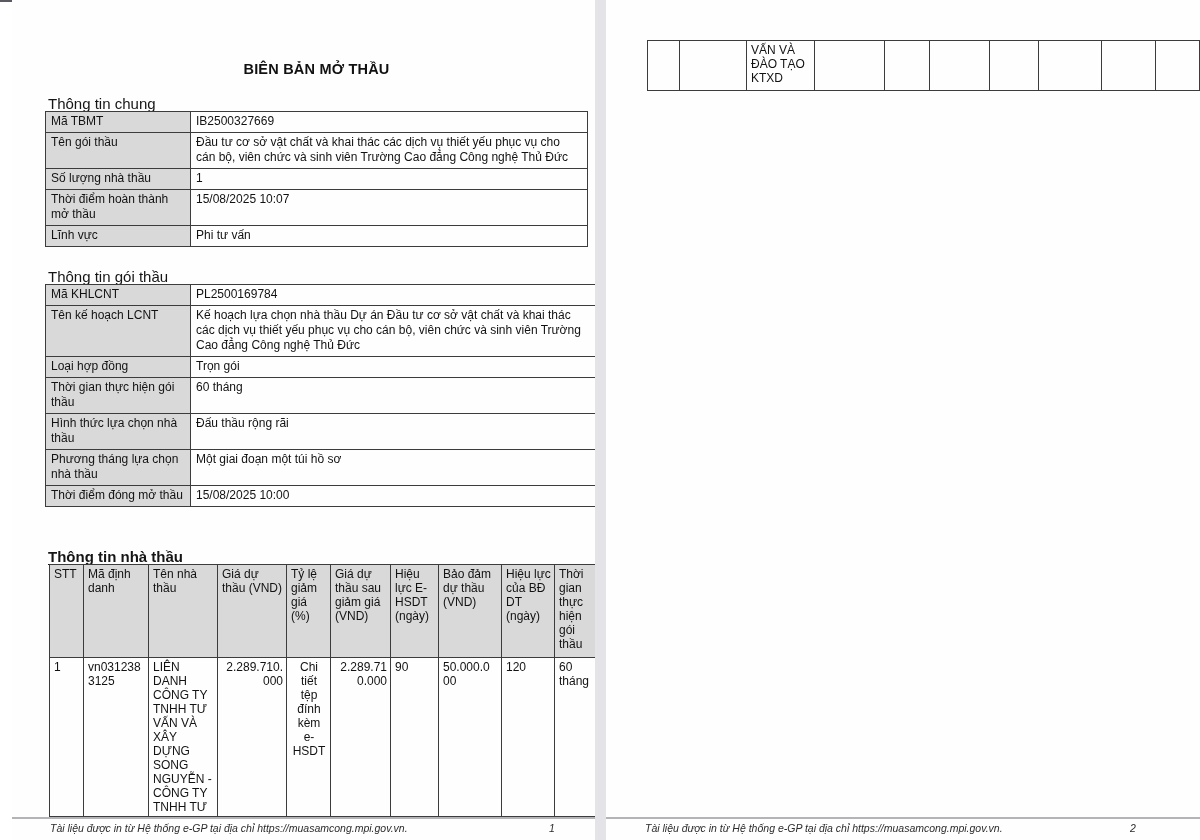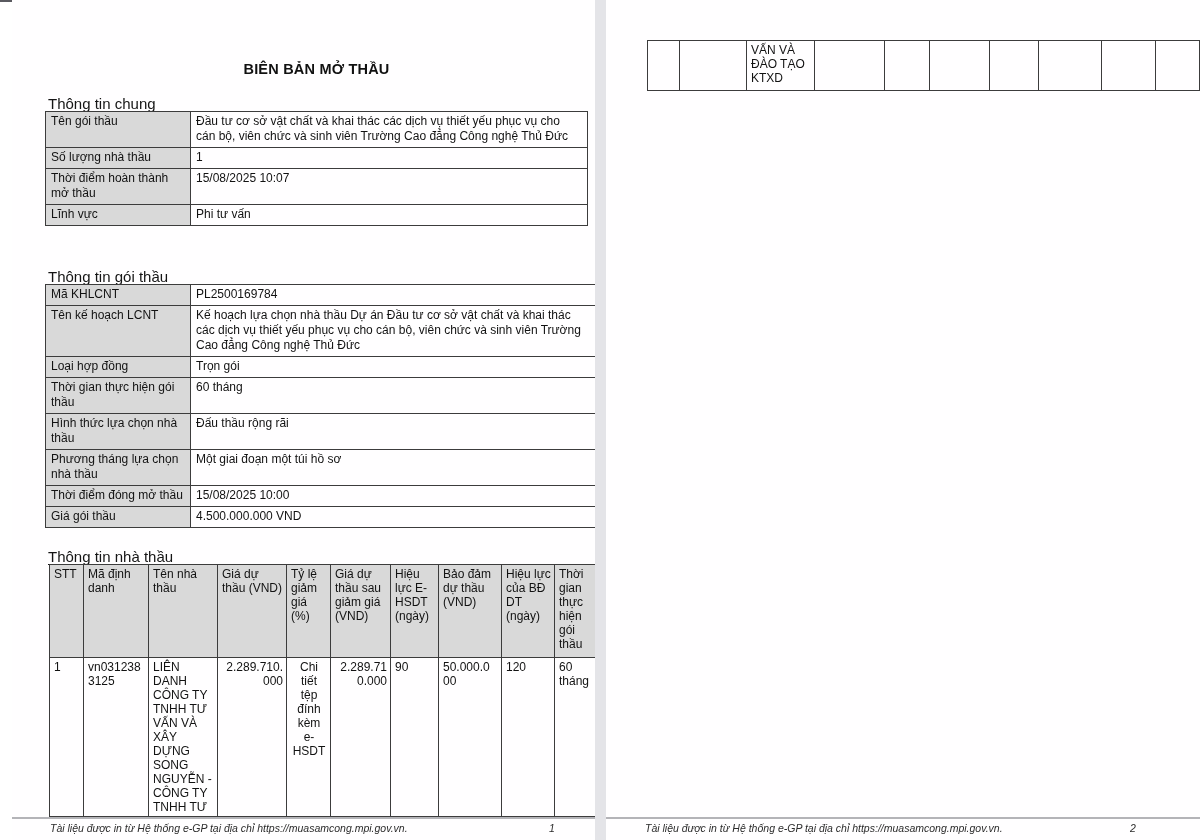--- a/index.html
+++ b/index.html
@@ -18,21 +18,21 @@
   .doc-title{
     position:absolute;left:33px;top:61px;width:543px;text-align:center;
     font-weight:bold;font-size:14.5px;letter-spacing:.2px;color:#111;
   }
   .section-heading{
     position:absolute;font-size:15px;color:#151515;
     text-decoration:underline;text-underline-offset:2px;
   }
   #heading-general{left:36px;top:95px;}
   #heading-package{left:36px;top:268px;}
-  #heading-contractors{left:36px;top:548px;}
+  #heading-contractors{left:36px;top:548px;font-weight:bold;}
 
   table.doc-table{
     border-collapse:collapse;table-layout:fixed;
     font-size:12px;line-height:15px;color:#121212;padding-left:37px;
   }
   table.doc-table td,table.doc-table th{
     border:1.5px solid #3c3c3c;vertical-align:top;text-align:left;
     padding:2px 5px 3px 5px;font-weight:normal;overflow:hidden;word-wrap:break-word;
   }
   .label-cell{background:#d9d9d9;}
@@ -72,20 +72,24 @@
   <div class="doc-title">BIÊN BẢN MỞ THẦU</div>
 
   <div class="section-heading" id="heading-general">Thông tin chung</div>
 
   <table class="doc-table" id="table-general">
     <colgroup>
         <col style="width:145px">
         <col>
       </colgroup>
     <tbody>
+        <tr>
+      <td class="label-cell">Mã TBMT</td>
+      <td>IB2500327669</td>
+    </tr>
     <tr>
       <td class="label-cell">Tên gói thầu</td>
       <td>Đầu tư cơ sở vật chất và khai thác các dịch vụ thiết yếu phục vụ cho cán bộ, viên chức và sinh viên Trường Cao đẳng Công nghệ Thủ Đức</td>
     </tr>
     <tr>
       <td class="label-cell">Số lượng nhà thầu</td>
       <td>1</td>
     </tr>
     <tr>
       <td class="label-cell">Thời điểm hoàn thành mở thầu</td>
@@ -126,24 +130,20 @@
       <td class="label-cell">Hình thức lựa chọn nhà thầu</td>
       <td>Đấu thầu rộng rãi</td>
     </tr>
     <tr>
       <td class="label-cell">Phương tháng lựa chọn nhà thầu</td>
       <td>Một giai đoạn một túi hồ sơ</td>
     </tr>
     <tr>
       <td class="label-cell">Thời điểm đóng mở thầu</td>
       <td>15/08/2025 10:00</td>
-    </tr>
-    <tr>
-      <td class="label-cell">Giá gói thầu</td>
-      <td>4.500.000.000 VND</td>
     </tr>
   </tbody>
     </table>
 
   <div class="section-heading" id="heading-contractors">Thông tin nhà thầu</div>
 
   <table class="doc-table" id="table-contractors">
     <colgroup>
       <col style="width:34px">
         <col style="width:65px">

